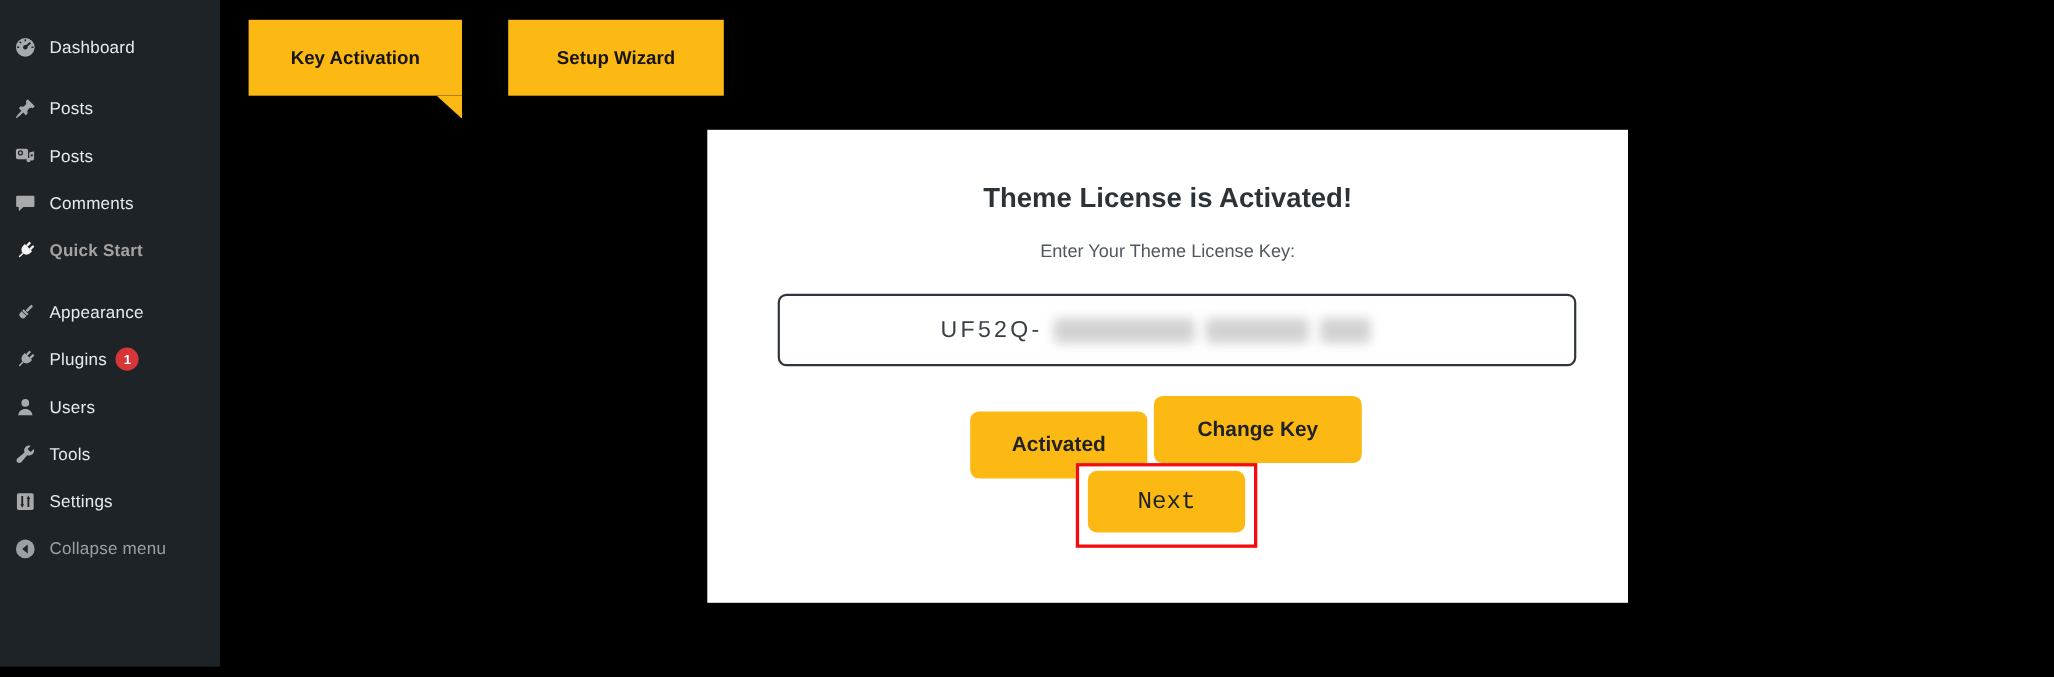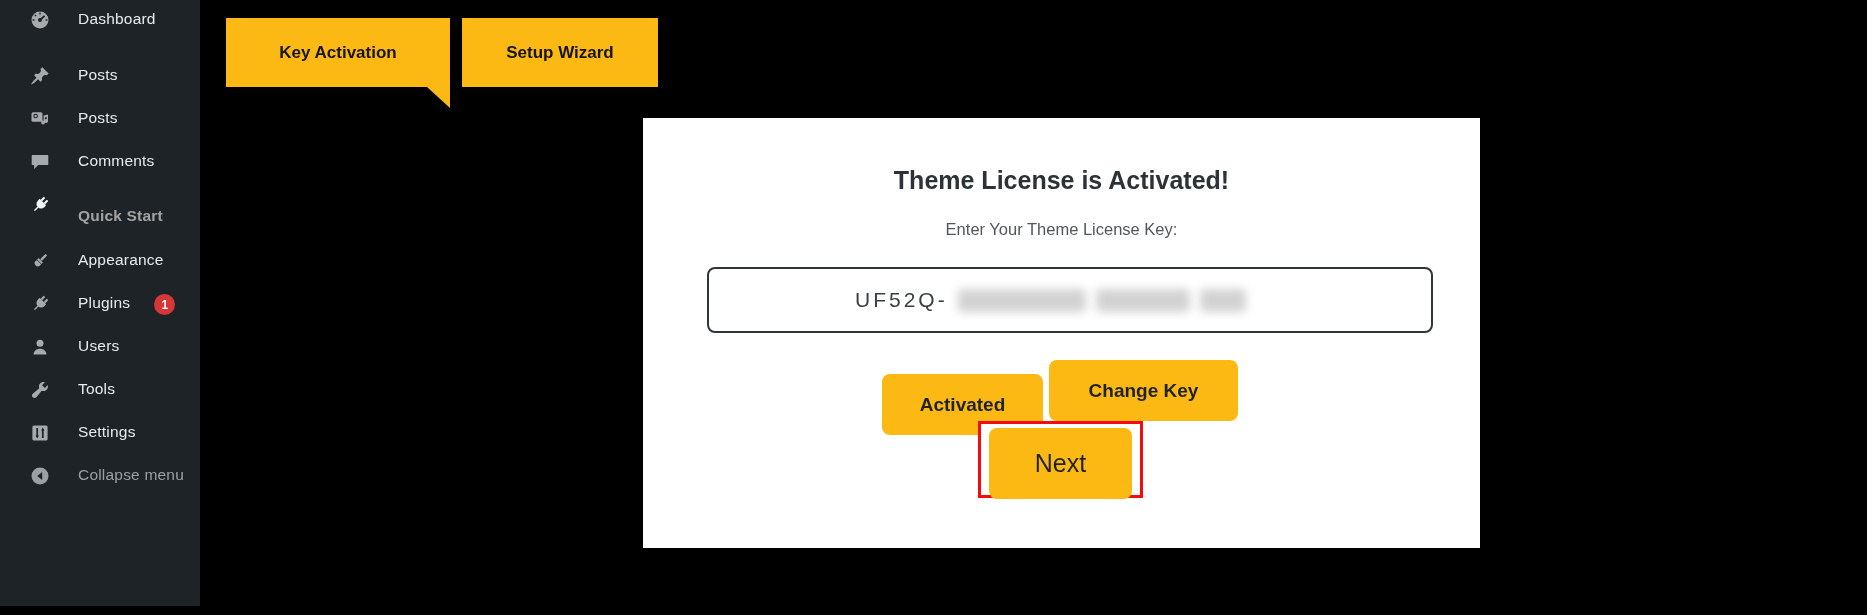--- a/index.html
+++ b/index.html
@@ -12,24 +12,23 @@
 
   
   .sidebar {
     position:absolute; left:0; top:0;
     width:200px; height:606px;
     background:#1d2327;
     padding-top:10px;
   }
   .menu-item {
     height:43px;
-    display:flex; align-items:flex-start;
-    padding-left:30px;
+    display:flex; align-items:flex-end;
+    padding-left:13px;
     cursor:pointer;
-    gap:16px;
   }
   .menu-item.gap { margin-top:13px; }
   .mi-icon { width:20px; height:20px; flex:0 0 20px; display:inline-block; }
   .mi-icon svg { width:20px; height:20px; display:block; }
   .mi-label {
     margin-left:12px;
     font-size:15.5px;
     color:#e8eaee;
     letter-spacing:.2px;
   }
@@ -46,21 +45,21 @@
   }
 
   
   .tab {
     position:absolute;
     height:69px;
     display:flex; align-items:center; justify-content:center;
     font-size:17px; font-weight:700; color:#151515;
     cursor:pointer;
   }
-  .tab-key { left:226px; top:18px; width:224px; }
+  .tab-key { left:226px; top:18px; width:194px; }
   .tab-setup { left:462px; top:18px; width:196px; }
   .tab-tail {
     position:absolute; right:0; top:100%;
     width:23px; height:21px;
     clip-path:polygon(0 0, 100% 0, 100% 100%);
   }
 
   
   .card {
     position:absolute;
@@ -119,22 +118,22 @@
   .next-highlight {
     position:absolute;
     left:335px; top:303px;
     width:165px; height:77px;
     border:3px solid #f40b0b;
     background:#fff;
   }
   .btn-next {
     position:static;
     margin:4px 0 0 8px;
-    width:143px; height:71px;
-    font-size:25px; font-weight:500;
+    width:143px; height:56px;
+    font-size:22px; font-weight:500;font-family:Liberation Mono, monospace;
   }
 </style>
 </head>
 <body>
 
 <div class="sidebar" id="sidebar-menu">
     <div class="menu-item">
       <span class="mi-icon">
         <svg viewBox="0 0 20 20">
           <circle cx="10" cy="10" r="8.5" fill="#a7aaad"></circle>

